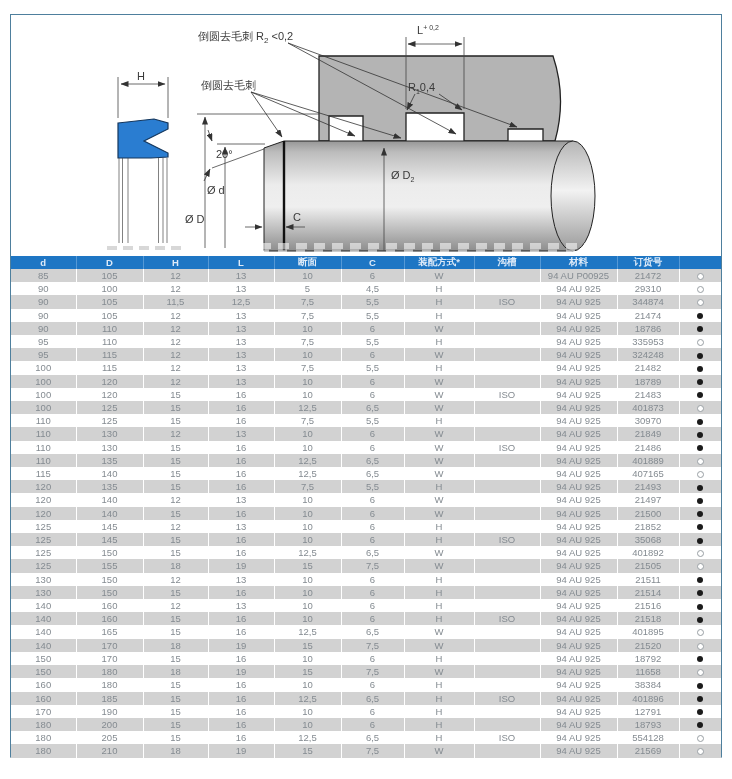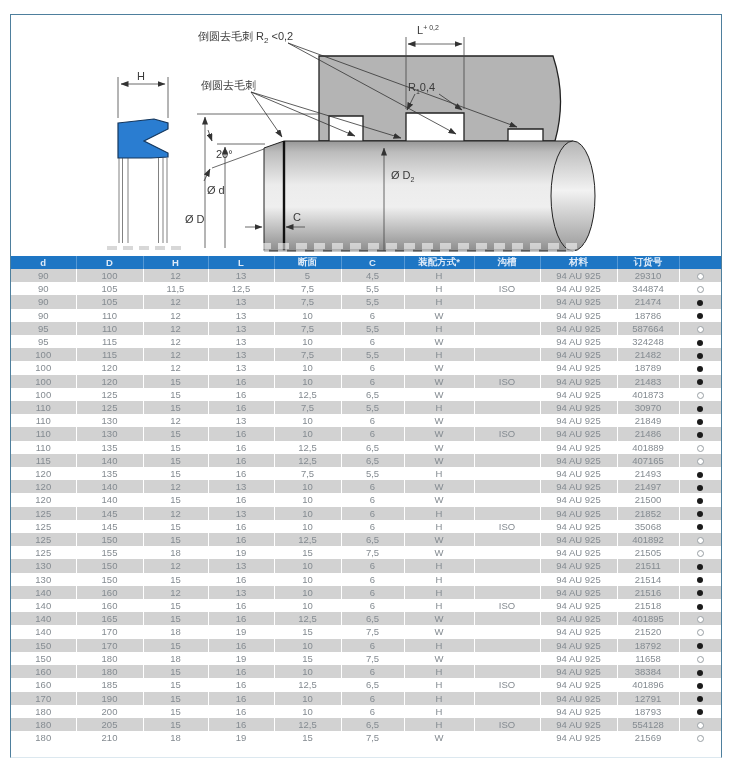--- a/index.html
+++ b/index.html
@@ -184,20 +184,33 @@
           <th>C</th>
           <th>装配方式*</th>
           <th>沟槽</th>
           <th>材料</th>
           <th>订货号</th>
           <th></th>
         </tr>
       </thead>
       <tbody>
           <tr>
+            <td>85</td>
+            <td>105</td>
+            <td>12</td>
+            <td>13</td>
+            <td>10</td>
+            <td>6</td>
+            <td>W</td>
+            <td></td>
+            <td>94 AU P00925</td>
+            <td>21472</td>
+            <td><span class="dot dot-open"></span></td>
+          </tr>
+          <tr>
             <td>90</td>
             <td>100</td>
             <td>12</td>
             <td>13</td>
             <td>5</td>
             <td>4,5</td>
             <td>H</td>
             <td></td>
             <td>94 AU 925</td>
             <td>29310</td>
@@ -245,21 +258,21 @@
           <tr>
             <td>95</td>
             <td>110</td>
             <td>12</td>
             <td>13</td>
             <td>7,5</td>
             <td>5,5</td>
             <td>H</td>
             <td></td>
             <td>94 AU 925</td>
-            <td>587664</td>
+            <td>335953</td>
             <td><span class="dot dot-open"></span></td>
           </tr>
           <tr>
             <td>95</td>
             <td>115</td>
             <td>12</td>
             <td>13</td>
             <td>10</td>
             <td>6</td>
             <td>W</td>

